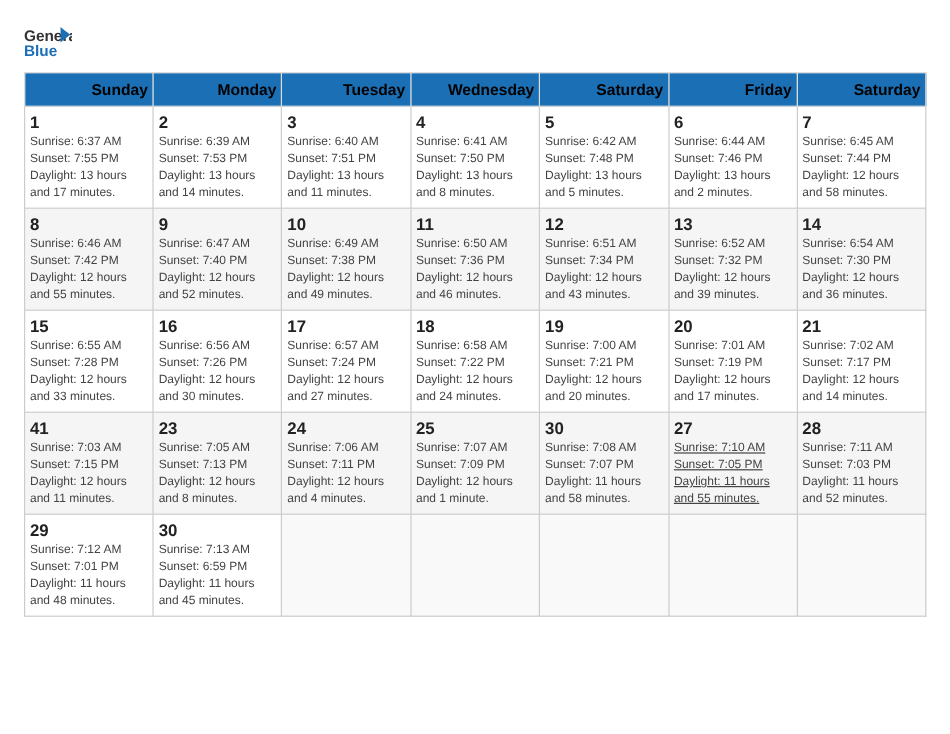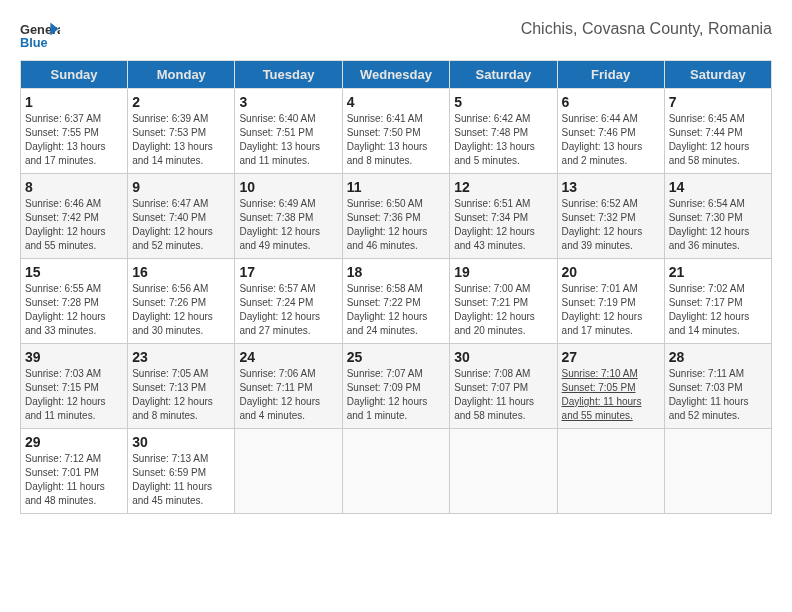--- a/index.html
+++ b/index.html
@@ -42,23 +42,23 @@
       font-size: 16px;
       color: #555;
     }
     .calendar {
       width: 100%;
       border-collapse: collapse;
       font-size: 10.5px;
     }
     .calendar th {
       background-color: #1a6fb5;
-      color: #e5e5e5;
+      color: #000000;
       padding: 6px 4px;
-      text-align: center;
+      text-align: right;
       font-size: 13px;
       font-weight: bold;
       border: 1px solid #ddd;
     }
     .calendar td {
       vertical-align: top;
       padding: 5px 4px;
       border: 1px solid #ccc;
       width: 108px;
       min-height: 80px;
@@ -90,21 +90,20 @@
   <div class="logo">
     <div class="logo-text-row">
       <svg class="logo-icon" viewBox="0 0 50 35" xmlns="http://www.w3.org/2000/svg">
         <text x="0" y="16" font-family="Arial" font-size="16" font-weight="bold" fill="#333">General</text>
         <text x="0" y="32" font-family="Arial" font-size="16" font-weight="bold" fill="#1a6fb5">Blue</text>
         <polygon points="38,2 48,10 38,18" fill="#1a6fb5"></polygon>
       </svg>
     </div>
   </div>
   <div class="title-area">
-    <div class="location-subtitle">Chichis, Covasna County, Romania</div>
   </div>
 </div>
 
 <table class="calendar">
   <thead>
     <tr>
       <th>Sunday</th>
       <th>Monday</th>
       <th>Tuesday</th>
       <th>Wednesday</th>
@@ -262,21 +261,21 @@
         <td>
           <span class="day-number">21</span>
           <div class="day-info" style="white-space: pre-line;">Sunrise: 7:02 AM
 Sunset: 7:17 PM
 Daylight: 12 hours
 and 14 minutes.</div>
         </td>
       </tr>
       <tr>
         <td>
-          <span class="day-number">39</span>
+          <span class="day-number">41</span>
           <div class="day-info" style="white-space: pre-line;">Sunrise: 7:03 AM
 Sunset: 7:15 PM
 Daylight: 12 hours
 and 11 minutes.</div>
         </td>
         <td>
           <span class="day-number">23</span>
           <div class="day-info" style="white-space: pre-line;">Sunrise: 7:05 AM
 Sunset: 7:13 PM
 Daylight: 12 hours

